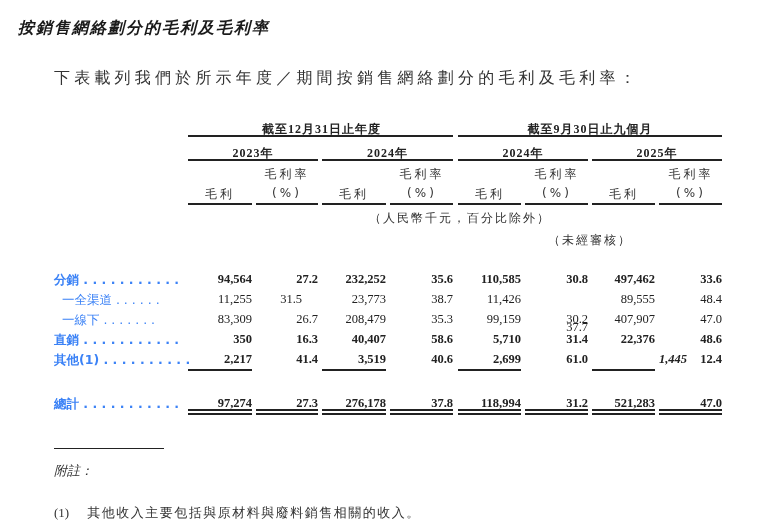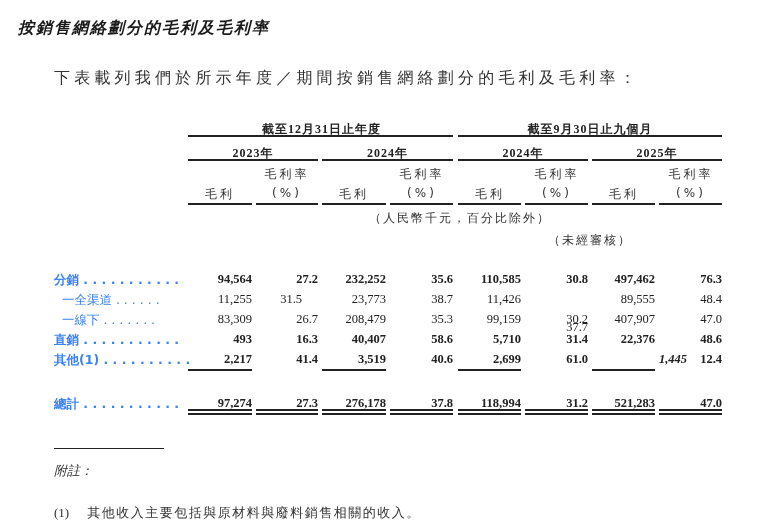--- a/index.html
+++ b/index.html
@@ -69,21 +69,21 @@
 <div>
 
   <div class="label b" style="top:272px;">分銷 . . . . . . . . . . .</div>
   <div class="cell b" style="left:188px;top:272px;width:64px;">94,564</div>
   <div class="cell b" style="left:256px;top:272px;width:62px;">27.2</div>
   <div class="cell b" style="left:322px;top:272px;width:64px;">232,252</div>
   <div class="cell b" style="left:390px;top:272px;width:63px;">35.6</div>
   <div class="cell b" style="left:458px;top:272px;width:63px;">110,585</div>
   <div class="cell b" style="left:525px;top:272px;width:63px;">30.8</div>
   <div class="cell b" style="left:592px;top:272px;width:63px;">497,462</div>
-  <div class="cell b" style="left:659px;top:272px;width:63px;">76.3</div>
+  <div class="cell b" style="left:659px;top:272px;width:63px;">33.6</div>
 
   <div class="label" style="top:292px;">  一全渠道 . . . . . .</div>
   <div class="cell" style="left:188px;top:292px;width:64px;">11,255</div>
   <div class="cell" style="left:240px;top:292px;width:62px;">31.5</div>
   <div class="cell" style="left:322px;top:292px;width:64px;">23,773</div>
   <div class="cell" style="left:390px;top:292px;width:63px;">38.7</div>
   <div class="cell" style="left:458px;top:292px;width:63px;">11,426</div>
   <div class="cell" style="left:525px;top:292px;width:63px;margin-top:28px;">37.7</div>
   <div class="cell" style="left:592px;top:292px;width:63px;">89,555</div>
   <div class="cell" style="left:659px;top:292px;width:63px;">48.4</div>
@@ -92,21 +92,21 @@
   <div class="cell" style="left:188px;top:312px;width:64px;">83,309</div>
   <div class="cell" style="left:256px;top:312px;width:62px;">26.7</div>
   <div class="cell" style="left:322px;top:312px;width:64px;">208,479</div>
   <div class="cell" style="left:390px;top:312px;width:63px;">35.3</div>
   <div class="cell" style="left:458px;top:312px;width:63px;">99,159</div>
   <div class="cell" style="left:525px;top:312px;width:63px;">30.2</div>
   <div class="cell" style="left:592px;top:312px;width:63px;">407,907</div>
   <div class="cell" style="left:659px;top:312px;width:63px;">47.0</div>
 
   <div class="label b" style="top:332px;">直銷 . . . . . . . . . . .</div>
-  <div class="cell b" style="left:188px;top:332px;width:64px;">493</div>
+  <div class="cell b" style="left:188px;top:332px;width:64px;">350</div>
   <div class="cell b" style="left:256px;top:332px;width:62px;">16.3</div>
   <div class="cell b" style="left:322px;top:332px;width:64px;">40,407</div>
   <div class="cell b" style="left:390px;top:332px;width:63px;">58.6</div>
   <div class="cell b" style="left:458px;top:332px;width:63px;">5,710</div>
   <div class="cell b" style="left:525px;top:332px;width:63px;">31.4</div>
   <div class="cell b" style="left:592px;top:332px;width:63px;">22,376</div>
   <div class="cell b" style="left:659px;top:332px;width:63px;">48.6</div>
 
   <div class="label b" style="top:352px;">其他(1) . . . . . . . . . .</div>
   <div class="cell b" style="left:188px;top:352px;width:64px;">2,217</div>

